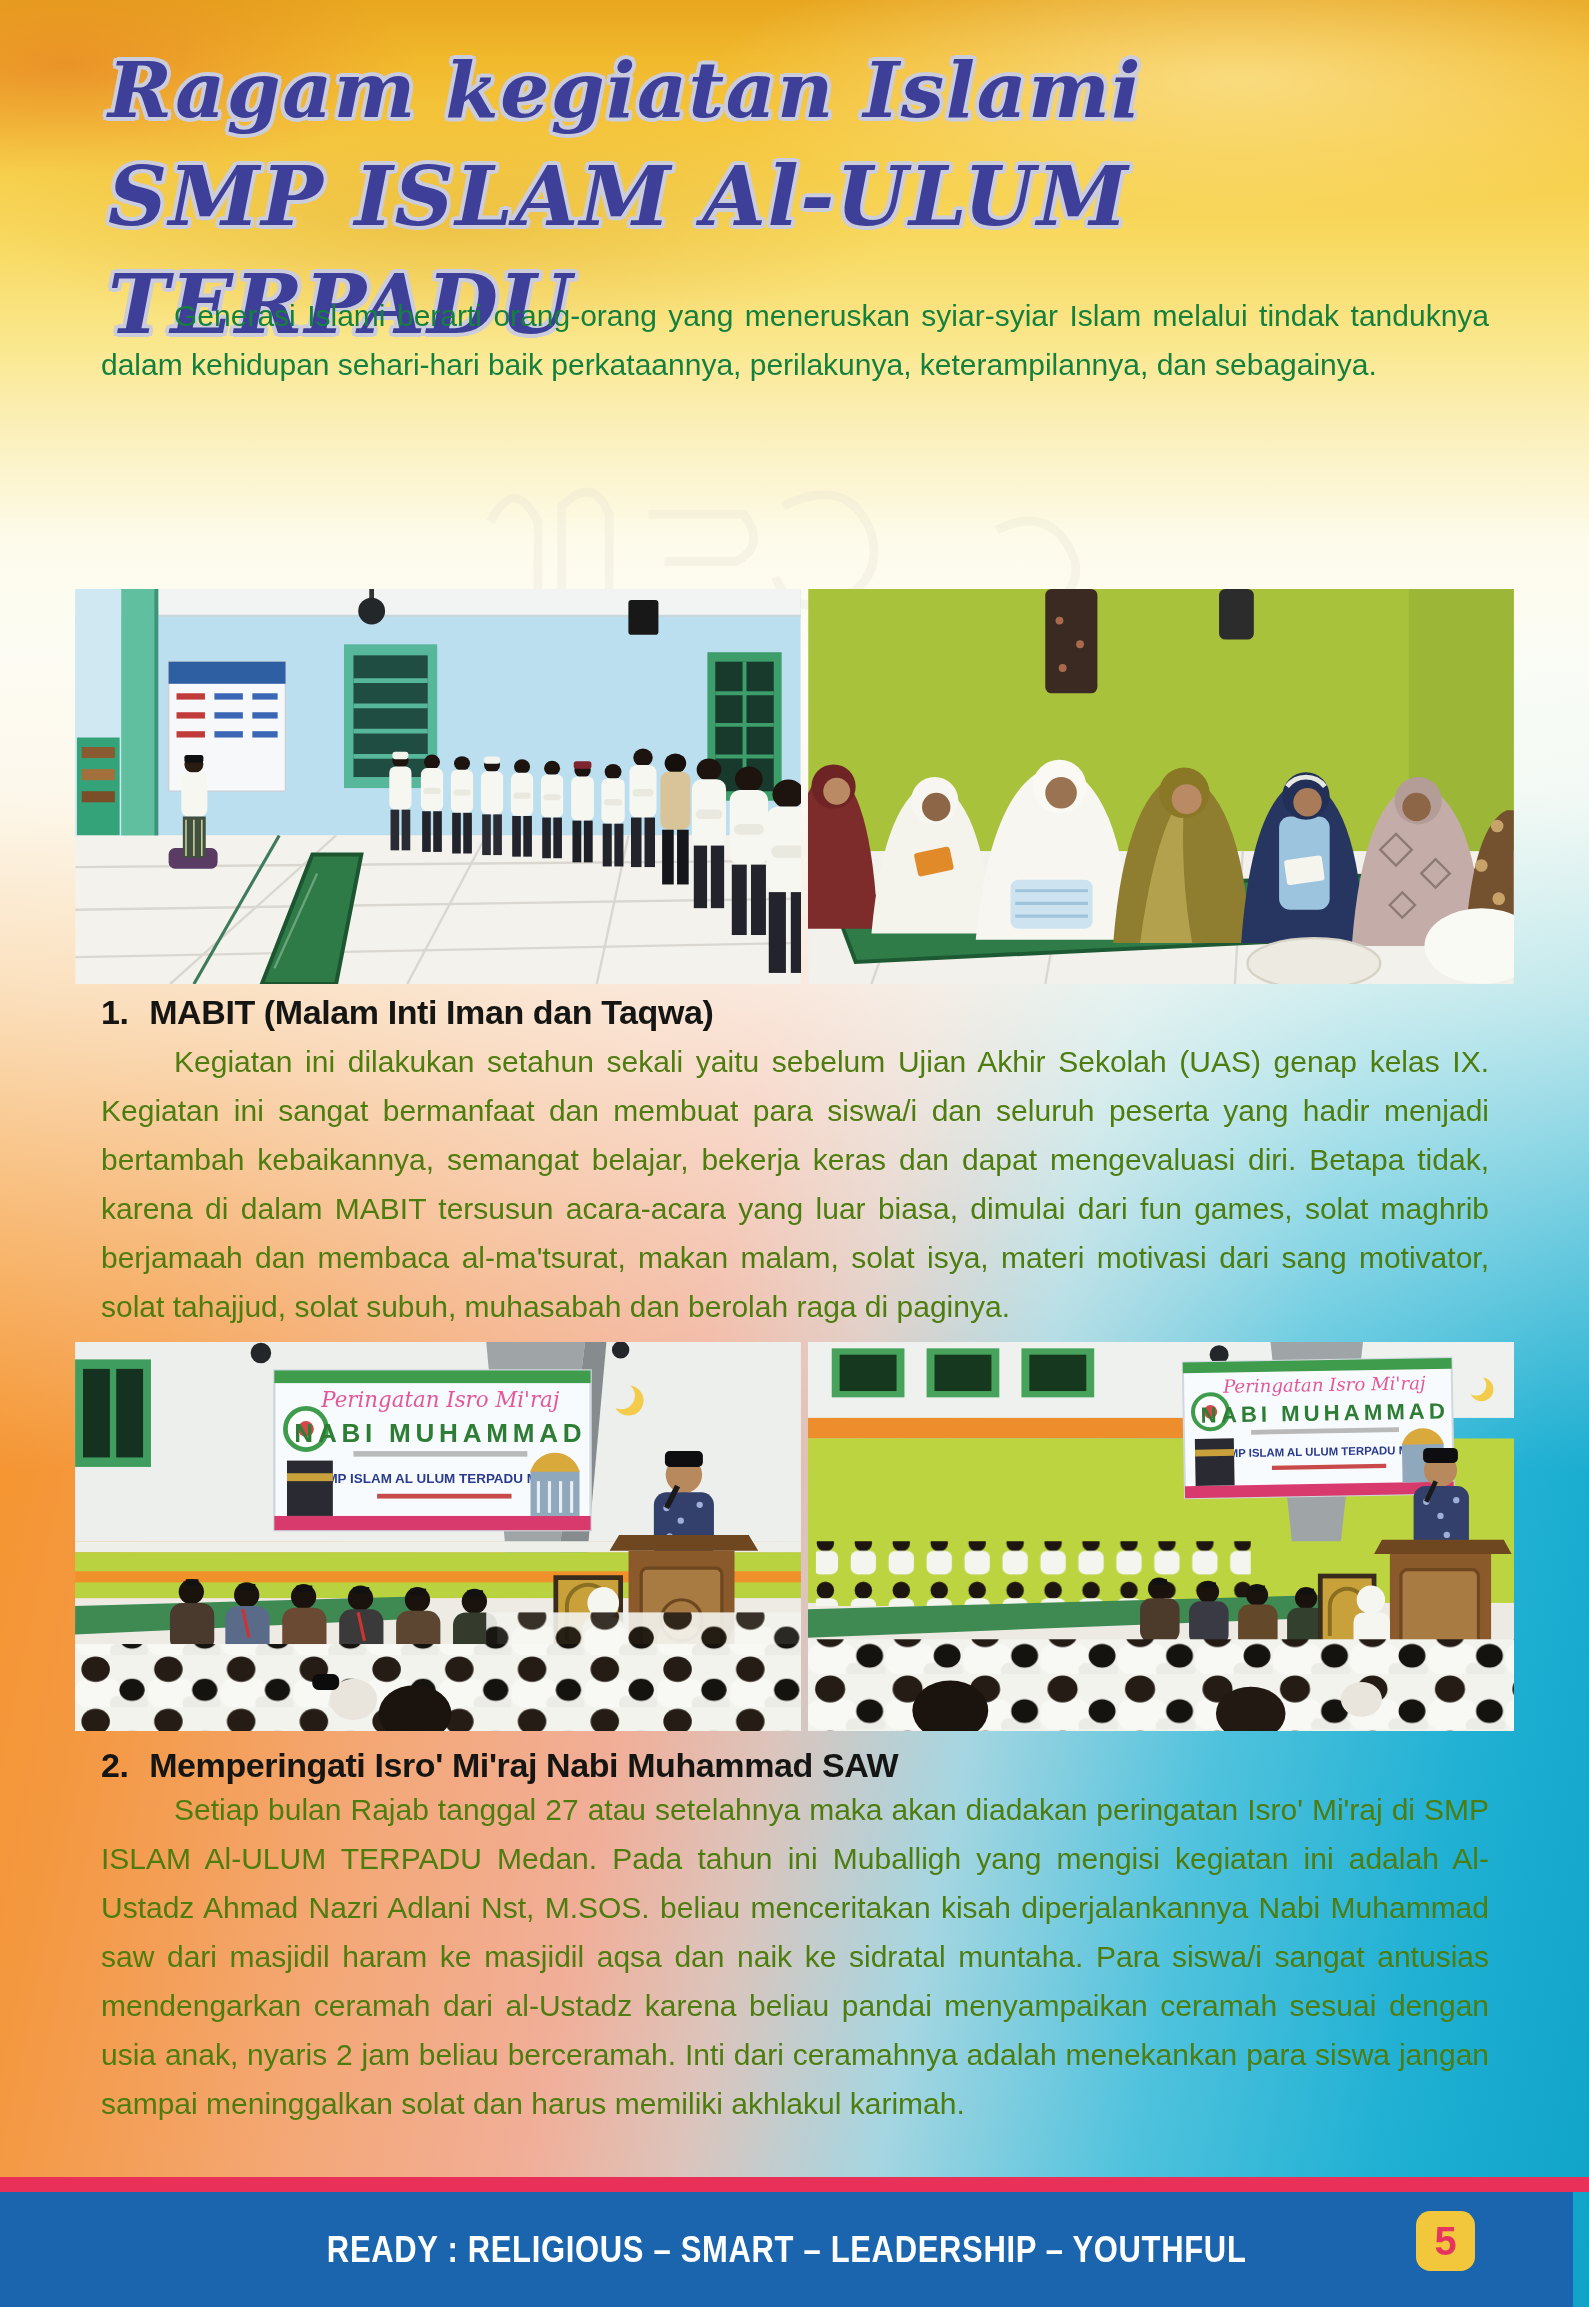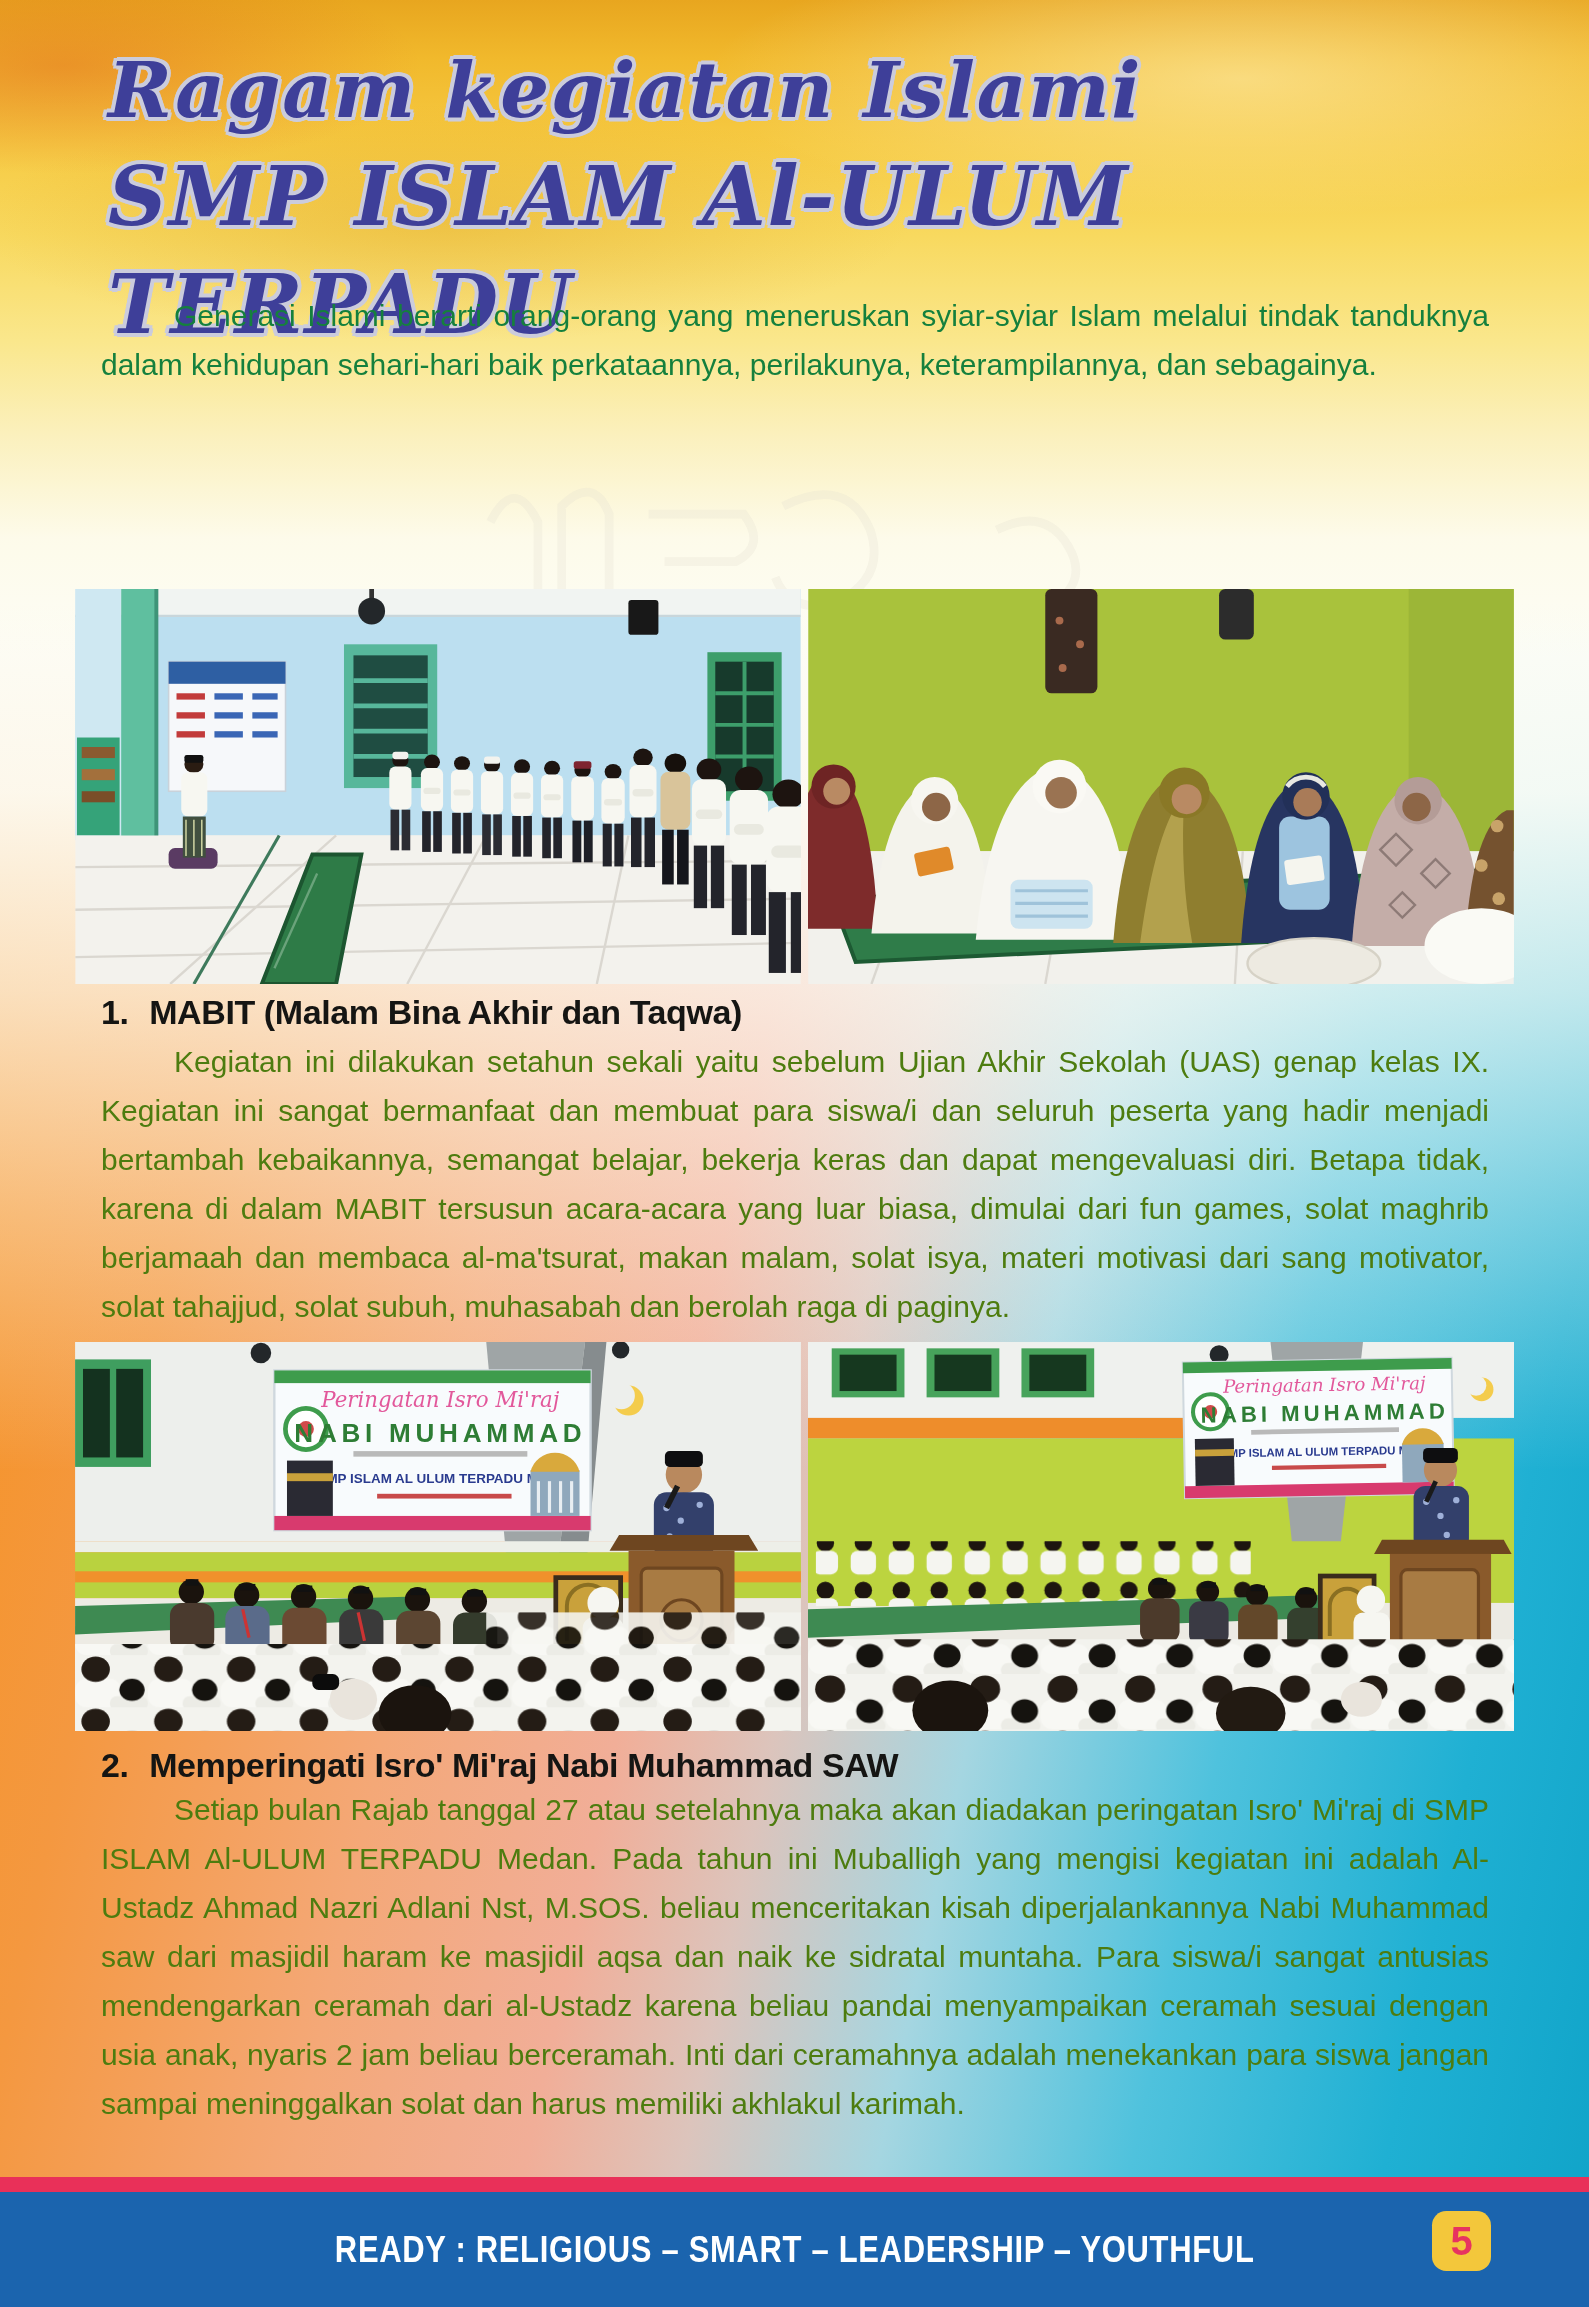--- a/index.html
+++ b/index.html
@@ -32,21 +32,21 @@
   .para p{margin:0;text-indent:73px;}
   .sec-heading{position:absolute;left:101px;display:flex;gap:20.6px;color:#151513;
     font-size:34px;font-weight:bold;letter-spacing:-0.4px;}
   .sec-body{position:absolute;left:101px;width:1388px;margin:0;color:#4d7c0f;
     font-size:30px;line-height:49px;text-align:justify;text-indent:73px;}
   
   .photo{position:absolute;overflow:hidden;}
   .photo svg{display:block;}
   
   .footer-stripe{position:absolute;left:0;right:0;top:2177px;height:15px;background:#E93059;}
-  .footer-bar{position:absolute;left:0;right:0;top:2192px;height:115px;background:#1B64AE;
+  .footer-bar{position:absolute;left:0;right:16px;top:2192px;height:115px;background:#1B64AE;
     display:flex;align-items:center;justify-content:center;}
   .motto{color:#FFFFFF;font-size:36px;font-weight:bold;letter-spacing:0.8px;
     transform:scaleX(.86);transform-origin:center;white-space:nowrap;}
   .badge{position:absolute;right:98px;top:19px;width:59px;height:60px;border-radius:14.2px;
     background:#F3C73B;color:#E73360;font-size:40px;font-weight:bold;
     display:flex;align-items:center;justify-content:center;}
 </style>
 </head>
 <body>
 
@@ -276,21 +276,21 @@
           <circle cx="852" cy="350" r="8" fill="#C8A369"></circle>
           <circle cx="874" cy="392" r="8" fill="#C8A369"></circle>
       </g>
       <ellipse cx="852" cy="452" rx="72" ry="48" fill="#FAFAF5"></ellipse>
       <ellipse cx="640" cy="474" rx="84" ry="32" fill="#EDEAE1" stroke="#D6D2C6" stroke-width="3"></ellipse>
     </svg>
   </div>
 
   <div class="sec-heading" style="top:993px">
     <span>1.</span>
-    <span>MABIT (Malam Bina Akhir dan Taqwa)</span>
+    <span>MABIT (Malam Inti Iman dan Taqwa)</span>
   </div>
   <p class="sec-body" style="top:1037px">Kegiatan ini dilakukan setahun sekali yaitu sebelum Ujian Akhir Sekolah (UAS) genap kelas IX. Kegiatan ini sangat bermanfaat dan membuat para siswa/i dan seluruh peserta yang hadir menjadi bertambah kebaikannya, semangat belajar, bekerja keras dan dapat mengevaluasi diri. Betapa tidak, karena di dalam MABIT tersusun acara-acara yang luar biasa, dimulai dari fun games, solat maghrib berjamaah dan membaca al-ma'tsurat, makan malam, solat isya, materi motivasi dari sang motivator, solat tahajjud, solat subuh, muhasabah dan berolah raga di paginya.</p>
 
   <div class="photo" style="left:75px;top:1342px;width:726px;height:389px">
     <svg width="726" height="389" viewBox="0 0 918 492">
       <defs>
         <pattern id="crowdA" width="92" height="66" patternUnits="userSpaceOnUse">
           <rect width="92" height="66" fill="#F3F3EE"></rect>
           <rect x="0" y="30" width="58" height="36" rx="14" fill="#F8F8F4"></rect>
           <ellipse cx="26" cy="18" rx="18" ry="16" fill="#241C15"></ellipse>

